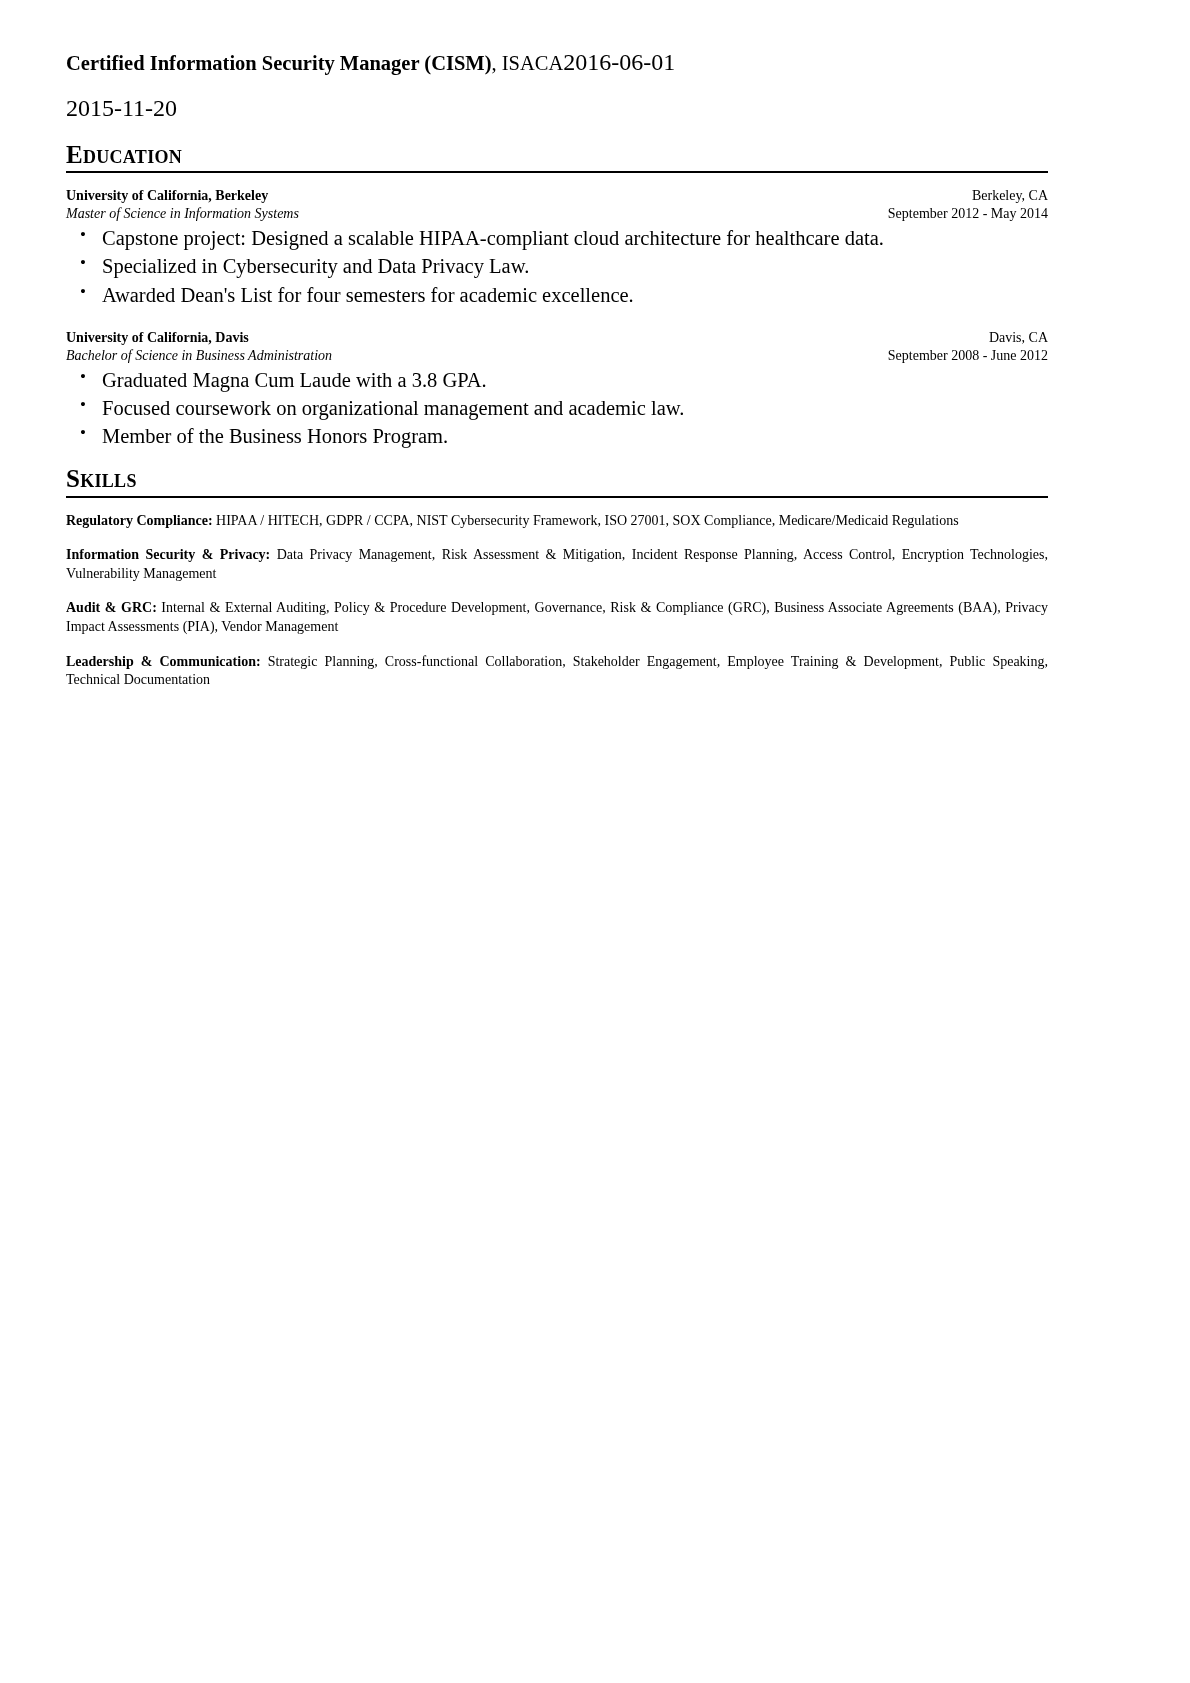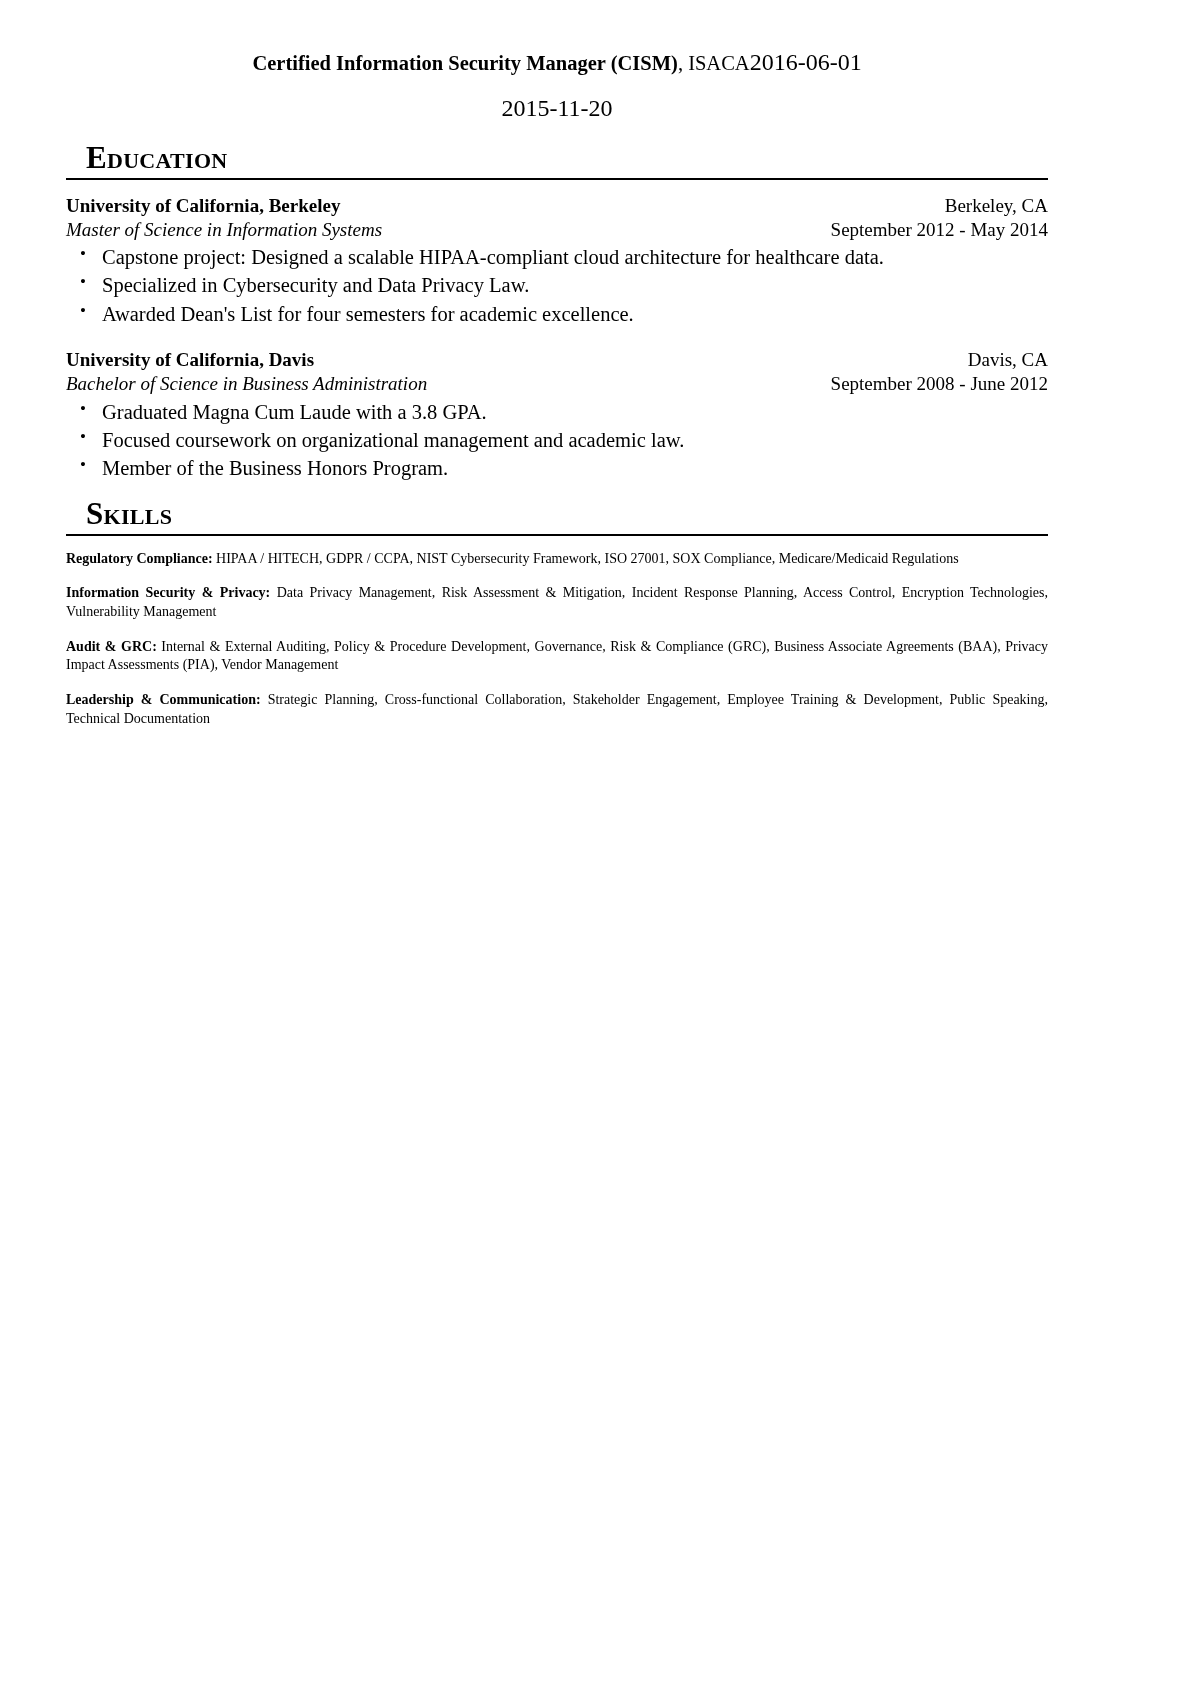--- a/index.html
+++ b/index.html
@@ -23,21 +23,21 @@
     overflow: hidden;
   }
   .content {
     width: 982px;
   }
 
   
   .cert-row {
     display: flex;
     align-items: baseline;
-    justify-content: center;
+    justify-content: flex-start;
     font-size: 20.5px;
     line-height: 1.0;
     margin-bottom: 22px;
   }
   .cert-left {
     white-space: nowrap;
   }
   .cert-name {
     font-weight: bold;
   }
@@ -52,46 +52,45 @@
     font-size: 0.68em;
     vertical-align: super;
     line-height: 0;
   }
 
   
   .section {
     margin-top: 16px;
   }
   .section-title {
-    font-size: 31px;
+    font-size: 25px;
     font-weight: bold;
     font-variant: small-caps;
     letter-spacing: 0.3px;
     line-height: 1.05;
     padding-bottom: 2px;
-    margin-left: 20px;
   }
   .section-rule {
     border-bottom: 2.2px solid #000;
     margin-top: 1px;
     margin-bottom: 14px;
   }
 
   
   .edu-entry {
     margin-bottom: 6px;
   }
   .edu-entry + .edu-entry {
     margin-top: 20px;
   }
   .edu-line {
     display: flex;
     align-items: flex-start;
     justify-content: space-between;
-    font-size: 19px;
+    font-size: 14px;
     line-height: 1.28;
   }
   .edu-school {
     font-weight: bold;
   }
   .edu-location {
     font-weight: normal;
   }
   .edu-degree {
     font-style: italic;

